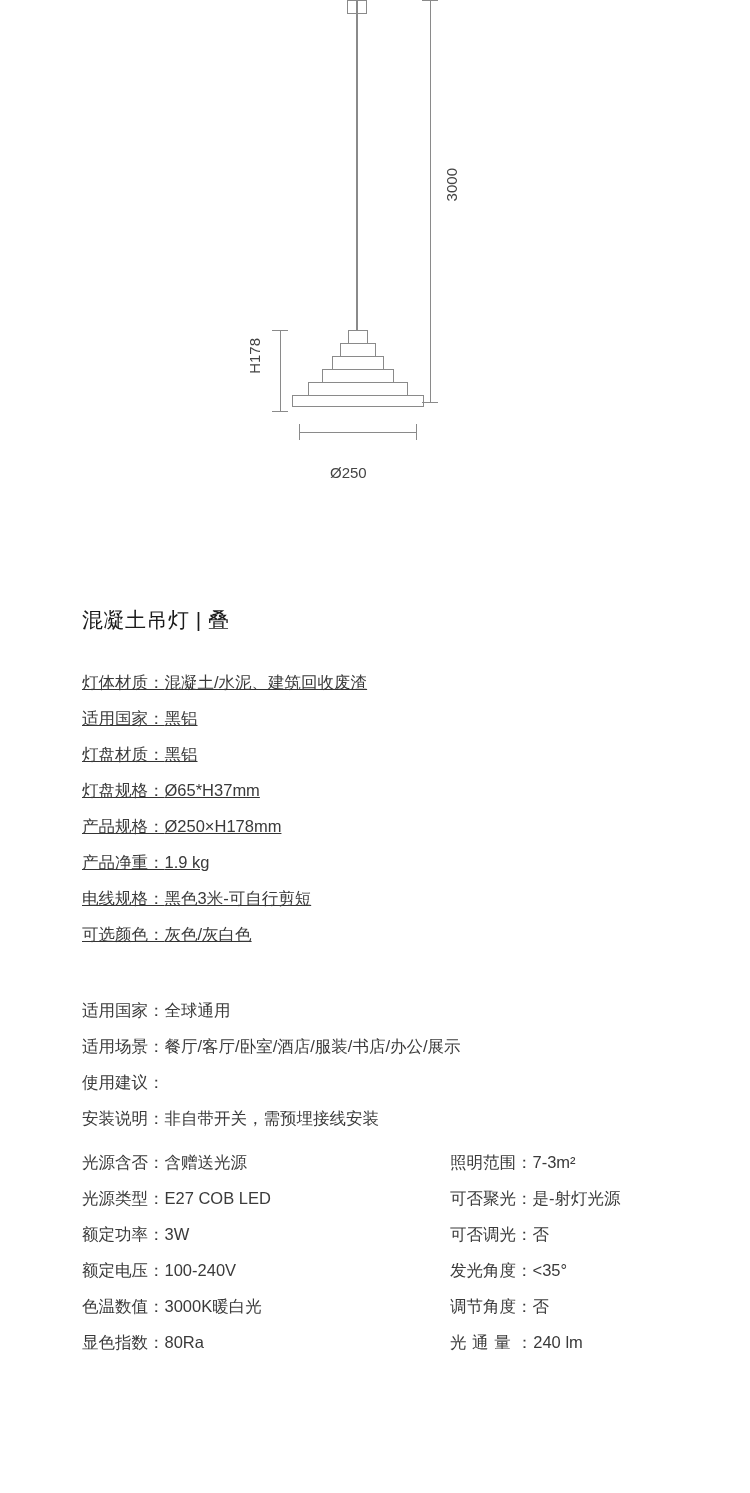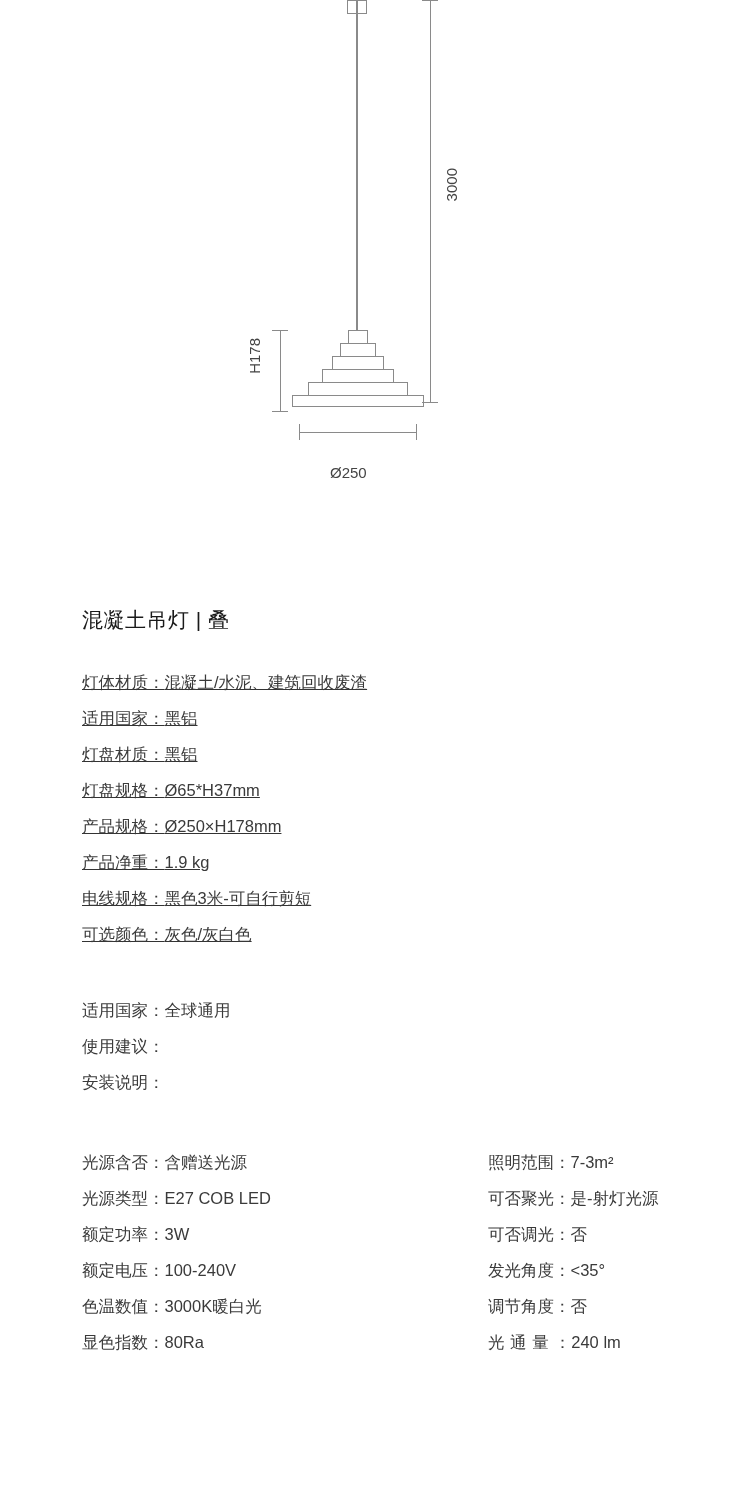--- a/index.html
+++ b/index.html
@@ -142,21 +142,21 @@
     color: #1a1a1a;
     letter-spacing: 0.5px;
   }
   .group {
     position: absolute;
     left: 82px;
   }
   .g1 { top: 112px; text-decoration: underline; }
   .g2 { top: 440px; }
   .g3 { top: 592px; text-align: right; }
-  .g3b { left: 450px; top: 592px; margin-left: 38px; }
+  .g3b { left: 450px; top: 592px; }
 
   .row {
     display: flex;
     align-items: baseline;
     height: 36px;
     font-size: 16.5px;
     color: #3a3a3a;
   }
   .row .k {
     color: #3a3a3a;
@@ -243,24 +243,29 @@
       <span class="v">灰色/灰白色</span>
     </div>
   </div>
 
   <div class="group g2">
     <div class="row">
       <span class="k">适用国家：</span>
       <span class="v">全球通用</span>
     </div>
     <div class="row">
+      <span class="k">适用场景：</span>
+      <span class="v">餐厅/客厅/卧室/酒店/服装/书店/办公/展示</span>
+    </div>
+    <div class="row">
       <span class="k">使用建议：</span>
     </div>
     <div class="row">
       <span class="k">安装说明：</span>
+      <span class="v">非自带开关，需预埋接线安装</span>
     </div>
   </div>
 
   <div class="group g3">
     <div class="row">
       <span class="k">光源含否：</span>
       <span class="v">含赠送光源</span>
     </div>
     <div class="row">
       <span class="k">光源类型：</span>

